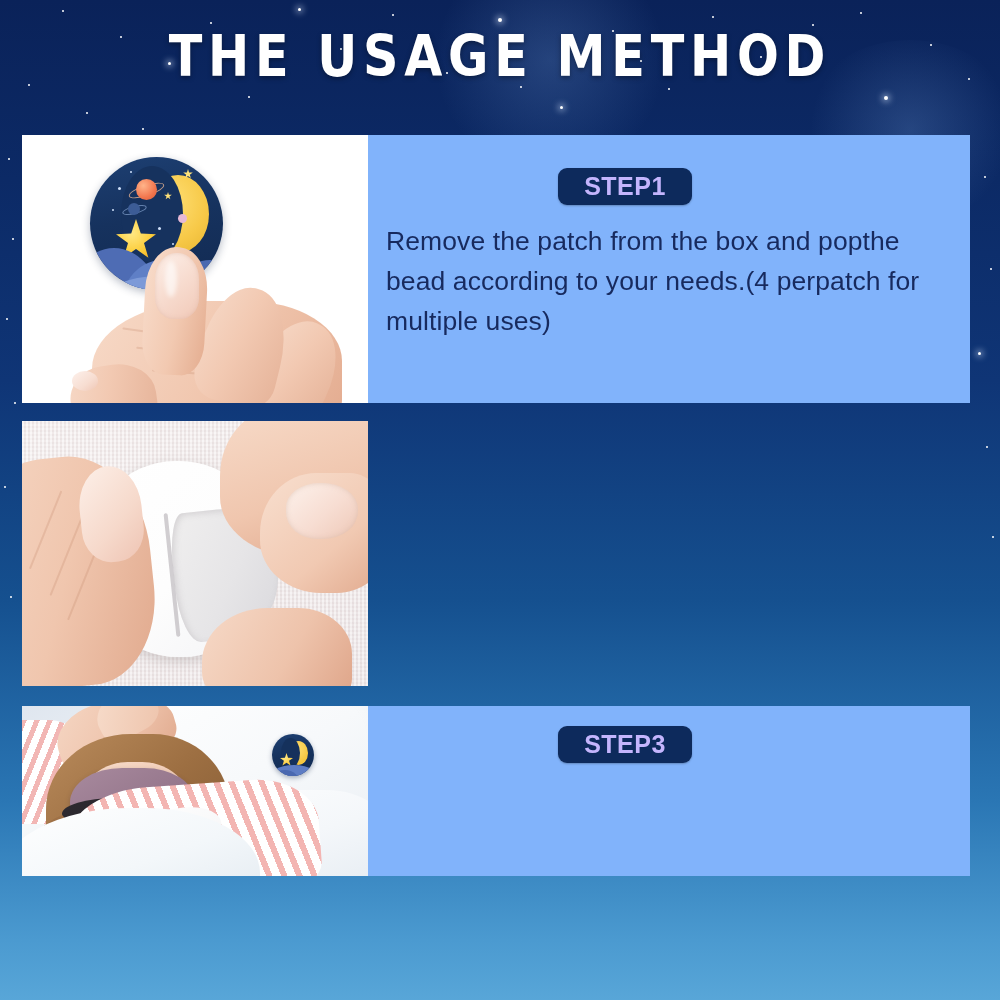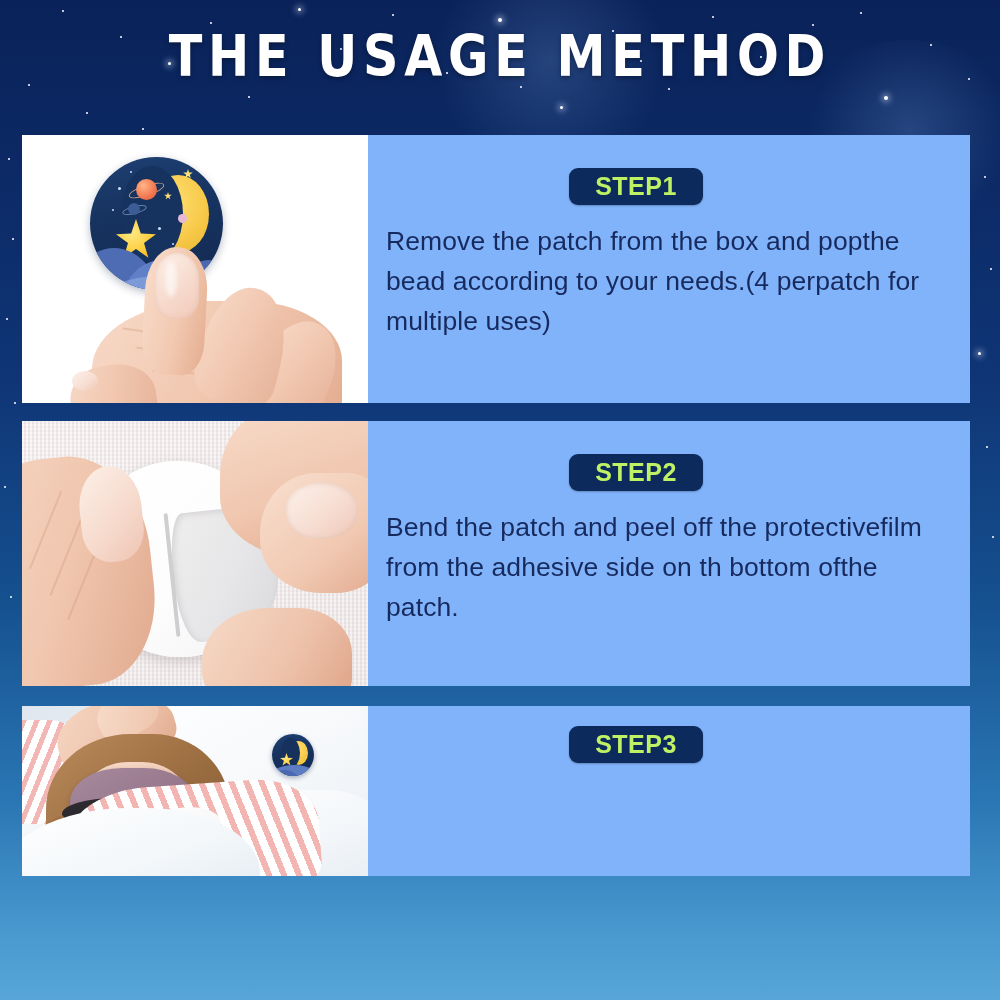--- a/index.html
+++ b/index.html
@@ -78,26 +78,26 @@
   .textpane {
     position: relative;
     flex: 1 1 auto;
     background: #81b3fb;
     padding-left: 18px;
   }
 
   .badge {
     position: absolute;
     top: 33px;
-    left: 201px;
+    left: 190px;
     width: 134px;
     height: 37px;
     background: #0d2a5c;
     border-radius: 9px;
-    color: #bef264;
+    color: #c4b5fd;
     font-size: 25px;
     font-weight: 700;
     letter-spacing: .5px;
     display: flex;
     align-items: center;
     justify-content: center;
     box-shadow: 0 1px 2px rgba(0,0,0,.25);
   }
   .row3 .badge { top: 20px; }
 
@@ -624,24 +624,20 @@
         <div class="skinline" style="left:26px;top:70px;width:84px;transform:rotate(-62deg);"></div>
         <div class="skinline" style="left:42px;top:96px;width:90px;transform:rotate(-62deg);"></div>
         <div class="skinline" style="left:58px;top:124px;width:86px;transform:rotate(-62deg);"></div>
       </div>
       <div class="hand2b"></div>
       <div class="hand2c"></div>
       <div class="nail2"></div>
       <div class="hand2d"></div>
     </div>
 
-    <div class="textpane">
-      <div class="badge">STEP2</div>
-      <div class="steptext">Bend the patch and peel off the protectivefilm from the adhesive side on th bottom ofthe patch.</div>
-    </div>
   </div>
 
   <div class="row row3">
 
     <div class="photo p3">
       <div class="pillow-main"></div>
       <div class="pillow-low"></div>
       <div class="pillow-left"></div>
 
       <div class="sleeve"></div>

